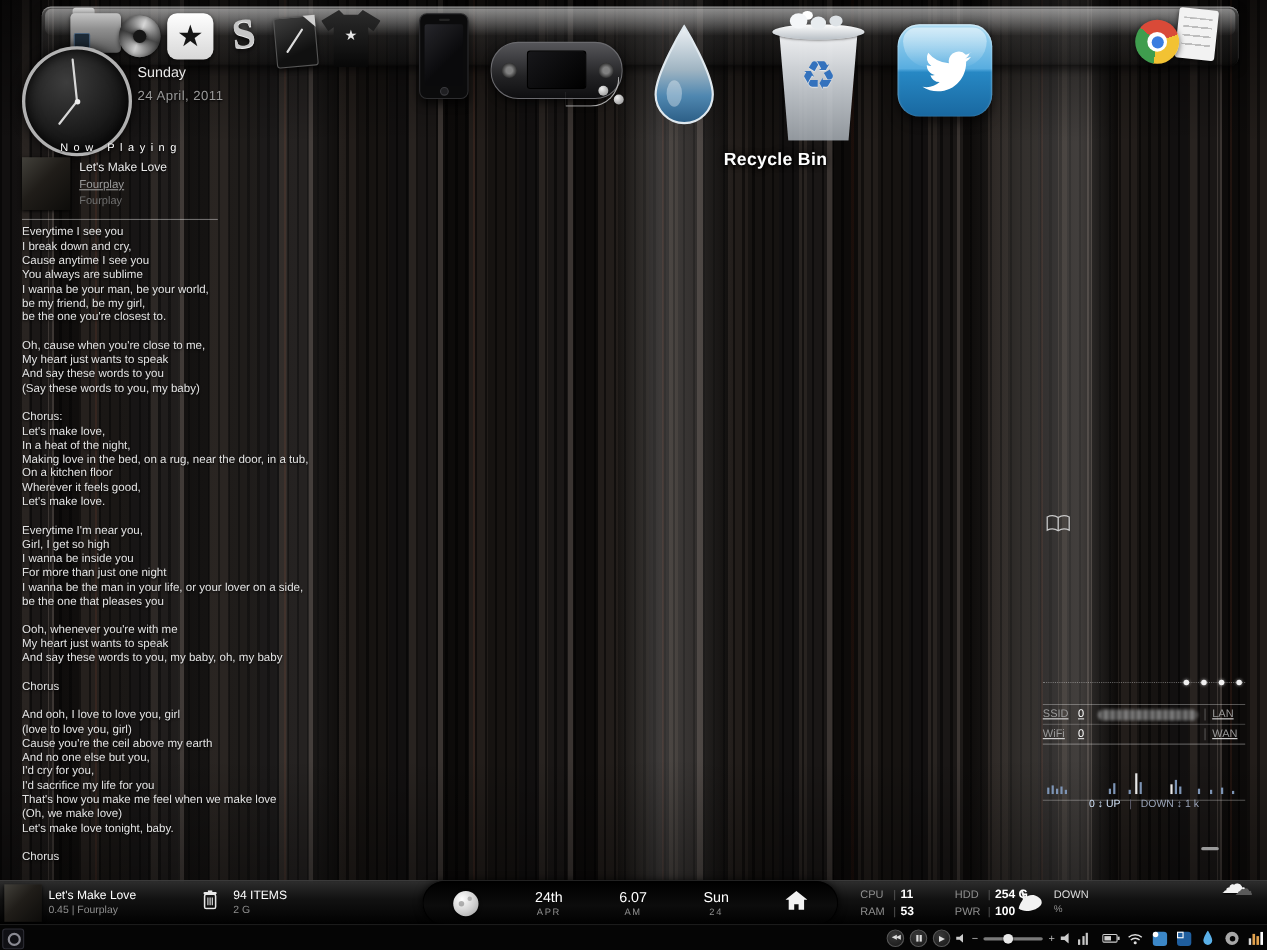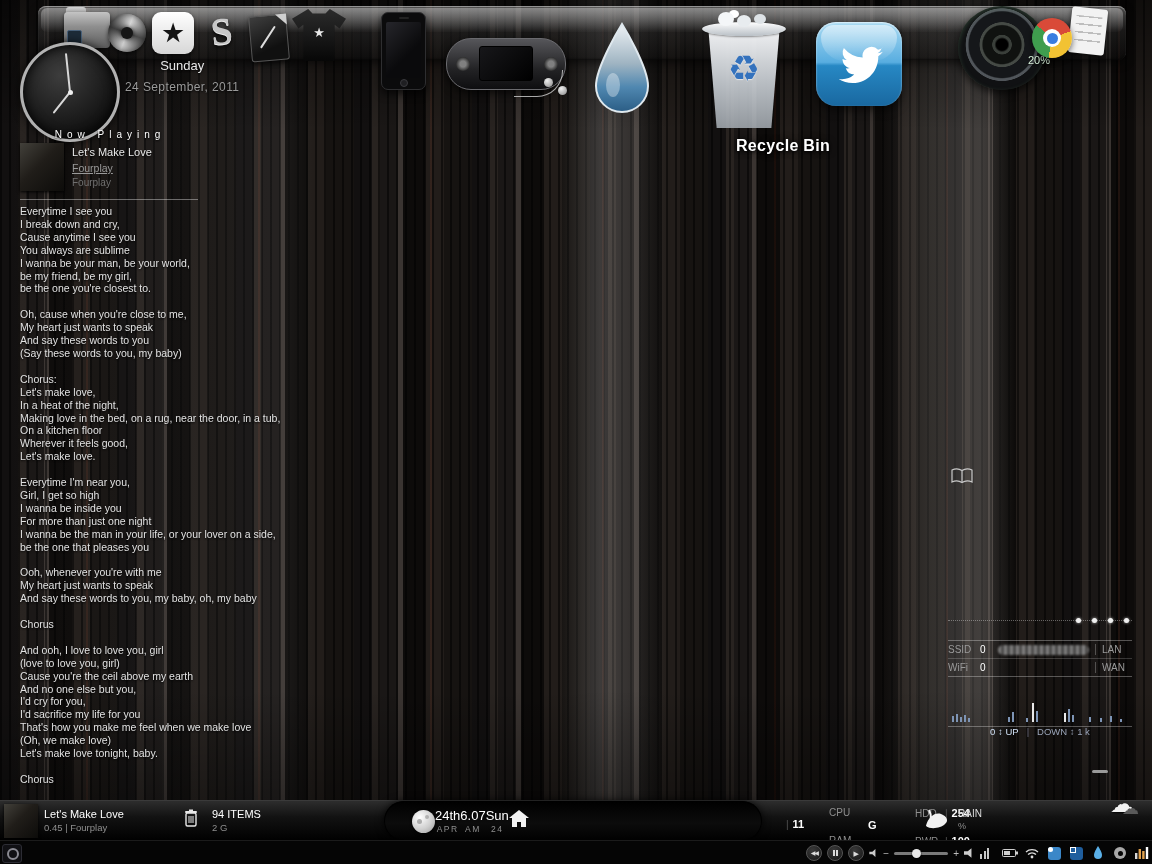--- a/index.html
+++ b/index.html
@@ -74,21 +74,21 @@
 
   #ic-bin{left:700px;top:14px;width:88px;height:114px;}
   .bin-body{position:absolute;left:6px;top:14px;right:6px;bottom:0;
     background:linear-gradient(180deg,rgba(252,253,255,.95),rgba(208,214,220,.88) 55%,rgba(168,175,182,.85));
     clip-path:polygon(3% 0,97% 0,86% 100%,14% 100%);box-shadow:0 4px 10px rgba(0,0,0,.5);}
   .bin-rim{position:absolute;left:2px;top:8px;right:2px;height:14px;border-radius:50%;
     background:linear-gradient(180deg,#ffffff,#b9c0c6);box-shadow:0 1px 2px rgba(0,0,0,.4);}
   .bin-paper{position:absolute;left:18px;top:-2px;width:16px;height:14px;border-radius:50%;background:#f4f6f8;
     box-shadow:18px 2px 0 -1px #e8ecef, 34px 0 0 -2px #dde2e6, 8px -5px 0 -3px #fff;}
   .bin-glyph{position:absolute;left:50%;top:48%;transform:translate(-50%,-50%);font-size:36px;color:#3472bd;text-shadow:0 1px 1px rgba(255,255,255,.6);}
-  .bin-label{position:absolute;left:658px;top:137px;width:172px;z-index:2;text-align:right;font-size:16px;font-weight:bold;color:#fff;
+  .bin-label{position:absolute;left:658px;top:137px;width:172px;z-index:2;text-align:left;font-size:16px;font-weight:bold;color:#fff;
     text-shadow:0 1px 3px #000, 0 0 7px rgba(0,0,0,.9);letter-spacing:.3px;}
 
   #ic-tw{left:816px;top:22px;width:86px;height:84px;border-radius:20px;
     background:linear-gradient(180deg,#a6d9f2,#58ade0 48%,#2788c4 52%,#1968a0);
     box-shadow:0 4px 10px rgba(0,0,0,.55), inset 0 1px 2px rgba(255,255,255,.7);display:grid;place-items:center;}
   #ic-tw::after{content:"";position:absolute;left:6%;top:3%;width:88%;height:44%;border-radius:16px 16px 30px 30px;
     background:linear-gradient(180deg,rgba(255,255,255,.55),rgba(255,255,255,.04));}
   #ic-tw svg{position:relative;z-index:1;}
 
   #ic-spk{left:956px;top:6px;width:94px;height:86px;}
@@ -108,21 +108,21 @@
   
   .clock{position:absolute;left:20px;top:42px;width:94px;height:94px;z-index:2;border-radius:50%;
     background:radial-gradient(circle at 40% 32%,#3d3d3d,#101010 72%);
     border:3px solid rgba(205,205,205,.85);box-shadow:0 0 10px rgba(0,0,0,.8), inset 0 0 12px #000;}
   .hand{position:absolute;left:50%;top:50%;width:2px;background:#d8d8d8;transform-origin:50% 100%;border-radius:2px;}
   .hand.hour{height:27px;margin:-27px 0 0 -1px;transform:rotate(218deg);}
   .hand.minute{height:39px;margin:-39px 0 0 -1px;transform:rotate(-6deg);}
   .pin{position:absolute;left:50%;top:50%;width:5px;height:5px;margin:-2.5px 0 0 -2.5px;border-radius:50%;background:#eee;}
 
   .date-widget{position:absolute;left:125px;top:58px;z-index:2;}
-  .dw-day{font-size:13px;color:#e8e8e8;text-shadow:0 1px 2px #000;text-align:center;}
+  .dw-day{font-size:13px;color:#e8e8e8;text-shadow:0 1px 2px #000;}
   .dw-date{font-size:12px;color:#9a9a9a;margin-top:7px;letter-spacing:.4px;text-shadow:0 1px 2px #000;}
 
   
   .np-header{position:absolute;left:20px;top:129px;width:180px;z-index:2;text-align:center;font-size:10px;color:#fff;
     letter-spacing:5px;text-shadow:0 1px 2px #000;}
   .art{background:linear-gradient(135deg,#42403a,#201d19 45%,#0d0c0a);box-shadow:0 1px 3px #000;}
   .np-art{position:absolute;left:20px;top:143px;width:44px;height:48px;z-index:2;}
   .np-title{position:absolute;left:72px;top:146px;z-index:2;font-size:11px;color:#e9e9e9;text-shadow:0 1px 2px #000;}
   .np-artist{position:absolute;left:72px;top:162px;z-index:2;font-size:10.5px;color:#999;text-decoration:underline;}
   .np-album{position:absolute;left:72px;top:177px;z-index:2;font-size:10px;color:#6f6f6f;}
@@ -131,21 +131,21 @@
   .lyrics{position:absolute;left:20px;top:205px;width:420px;z-index:2;font-size:10.5px;line-height:12.9px;
     color:#e2e2e2;white-space:pre-line;text-shadow:0 1px 2px rgba(0,0,0,.9);}
 
   
   .book{position:absolute;left:951px;top:468px;z-index:2;}
   .dots{position:absolute;left:948px;top:616px;width:184px;height:10px;z-index:2;}
   .dots-line{position:absolute;left:0;right:0;top:4px;border-top:1px dotted rgba(255,255,255,.35);}
   .dot{position:absolute;top:2px;width:5px;height:5px;border-radius:50%;background:#f0f0f0;box-shadow:0 0 3px rgba(255,255,255,.7);}
 
   .net-table{position:absolute;left:948px;top:640px;width:184px;z-index:2;border-top:1px solid rgba(255,255,255,.3);border-bottom:1px solid rgba(255,255,255,.3);}
-  .net-row{display:flex;align-items:center;height:17px;font-size:10px;}
+  .net-row{display:flex;align-items:center;height:17px;font-size:10px;text-decoration:underline;}
   .net-row + .net-row{border-top:1px solid rgba(255,255,255,.18);}
   .nl{width:32px;color:#9a9a9a;}
   .nv{width:18px;color:#fff;}
   .nb{flex:1;height:10px;margin-right:6px;border-radius:5px;}
   .nb.blur{background:repeating-linear-gradient(90deg,#9a9a9a 0 3px,#555 3px 6px);filter:blur(1.3px);opacity:.8;}
   .nr{width:30px;color:#9a9a9a;border-left:1px solid rgba(255,255,255,.25);padding-left:6px;}
 
   .net-graph{position:absolute;left:948px;top:698px;width:184px;z-index:2;border-bottom:1px solid rgba(255,255,255,.3);}
   .net-labels{position:absolute;left:948px;top:726px;width:184px;z-index:2;display:flex;justify-content:center;gap:8px;font-size:9.5px;}
   .nlu{color:#cfe0f5;}
@@ -156,30 +156,30 @@
   .bottom-bar{position:absolute;left:0;top:800px;width:1152px;height:40px;z-index:3;
     background:linear-gradient(180deg,#2d2d2d,#121212 40%,#000);border-top:1px solid #3a3a3a;}
   .bb-thumb{position:absolute;left:4px;top:3px;width:34px;height:34px;}
   .bb-title{position:absolute;left:44px;top:7px;font-size:11px;color:#fff;}
   .bb-sub{position:absolute;left:44px;top:21px;font-size:9.5px;color:#8f8f8f;}
   .bb-trash{position:absolute;left:184px;top:8px;}
   .bb-items{position:absolute;left:212px;top:7px;font-size:11px;color:#fff;}
   .bb-items .sub{font-size:9.5px;color:#8f8f8f;margin-top:2px;}
   .bb-pill{position:absolute;left:384px;top:0;width:378px;height:40px;border-radius:20px;
     background:linear-gradient(180deg,#000,#0c0c0c 55%,#000);box-shadow:0 0 8px rgba(0,0,0,.9), inset 0 0 0 1px #000;
-    display:flex;align-items:center;justify-content:flex-start;padding:0 28px;box-sizing:border-box;}
+    display:flex;align-items:center;justify-content:space-between;padding:0 28px;box-sizing:border-box;}
   .moon{position:relative;width:23px;height:23px;border-radius:50%;
     background:radial-gradient(circle at 35% 32%,#fff,#cfcfcf 55%,#9a9a9a);box-shadow:0 1px 3px #000;}
   .moon::before{content:"";position:absolute;left:5px;top:9px;width:5px;height:5px;border-radius:50%;background:rgba(120,120,120,.55);}
   .moon::after{content:"";position:absolute;left:13px;top:5px;width:4px;height:4px;border-radius:50%;background:rgba(130,130,130,.5);}
   .pair{text-align:center;}
   .pair .big{display:block;font-size:13px;color:#fff;}
   .pair .small{display:block;font-size:8.5px;color:#8f8f8f;letter-spacing:1.5px;margin-top:1px;}
   .bb-stats{position:absolute;left:782px;top:6px;display:grid;grid-template-columns:86px 110px;row-gap:4px;font-size:10px;}
-  .stat .sl{color:#8f8f8f;display:inline-block;width:26px;margin-left:47px;}
+  .stat .sl{color:#8f8f8f;display:inline-block;width:26px;}
   .stat .sp{color:#555;margin:0 4px;}
   .stat .sv{color:#fff;font-weight:bold;font-size:11px;}
   .bb-mouse{position:absolute;left:920px;top:6px;}
   .bb-rain{position:absolute;left:958px;top:7px;font-size:10px;color:#ddd;}
   .bb-rain .sub{font-size:9px;color:#8f8f8f;margin-top:2px;}
 
   .mini-dash{position:absolute;left:1092px;top:770px;width:16px;height:3px;z-index:3;border-radius:2px;background:#9a9a9a;}
   .weather{position:absolute;left:1110px;top:790px;width:40px;height:28px;z-index:4;}
   .weather .c1{position:absolute;left:0;top:0;font-size:24px;color:#f2f2f2;text-shadow:0 1px 2px #000;}
   .weather .c2{position:absolute;left:12px;top:8px;font-size:17px;color:#5a5a5a;}
@@ -271,39 +271,35 @@
     <div class="bin-rim"></div>
     <div class="bin-paper"></div>
     <div class="bin-glyph">♻</div>
   </div>
   <div class="bin-label">Recycle Bin</div>
   <div class="icn" id="ic-tw">
     <svg viewBox="0 0 24 20" width="52" height="44" aria-hidden="true">
       <path d="M23.4 2.3c-.8.5-1.7.9-2.6 1.1A4.2 4.2 0 0 0 13.6 6c0 .3 0 .7.1 1A12 12 0 0 1 5 2.6 4.2 4.2 0 0 0 6.3 8.2c-.7 0-1.3-.2-1.9-.5v.1c0 2 1.4 3.7 3.4 4.1-.4.1-.7.2-1.1.2l-.8-.1a4.2 4.2 0 0 0 3.9 2.9A8.4 8.4 0 0 1 3.6 17l-1-.1a11.8 11.8 0 0 0 6.4 1.9c7.7 0 11.9-6.4 11.9-11.9v-.5c.8-.6 1.5-1.3 2.1-2.1-.8.3-1.6.6-2.4.7.9-.5 1.5-1.3 1.8-2.3z" fill="#fff"></path>
     </svg>
   </div>
-  <div class="icn" id="ic-spk">
-    <div class="spk-disc"></div>
-    <div class="spk-badge">20%</div>
-  </div>
   <div class="icn" id="ic-chrome">
     <div class="ch-page">
         <div class="ch-lines"></div>
       </div>
     <div class="ch-ball"></div>
   </div>
 
   <div class="clock">
     <div class="hand hour"></div>
     <div class="hand minute"></div>
     <div class="pin"></div>
   </div>
   <div class="date-widget">
     <div class="dw-day">Sunday</div>
-    <div class="dw-date">24 September, 2011</div>
+    <div class="dw-date">24 April, 2011</div>
   </div>
 
   <div class="np-header">Now Playing</div>
   <div class="np-art art"></div>
   <div class="np-title">Let's Make Love</div>
   <div class="np-artist">Fourplay</div>
   <div class="np-album">Fourplay</div>
   <div class="np-line"></div>
 
   <div class="lyrics">Everytime I see you
@@ -466,21 +462,21 @@
         <span class="sl">PWR</span><span class="sp">|</span><span class="sv">100</span>
       </div>
     </div>
     <div class="bb-mouse">
       <svg viewBox="0 0 30 24" width="30" height="24" aria-hidden="true">
         <path d="M6 19 C8 10 15 5 21 7 C27 9 29 14 25 17 C21 21 11 23 6 19 Z" fill="#f2f2f2"></path>
         <path d="M7 19 C11 15 12 9 9 3" stroke="#f2f2f2" fill="none" stroke-width="2"></path>
       </svg>
     </div>
     <div class="bb-rain">
-      <div>RAIN</div>
+      <div>DOWN</div>
       <div class="sub">%</div>
     </div>
   </div>
 
   <div class="taskbar">
     <div class="tb-launch">
         <span class="ring"></span>
       </div>
     <div class="tb-right">
       <div class="mbtn">

